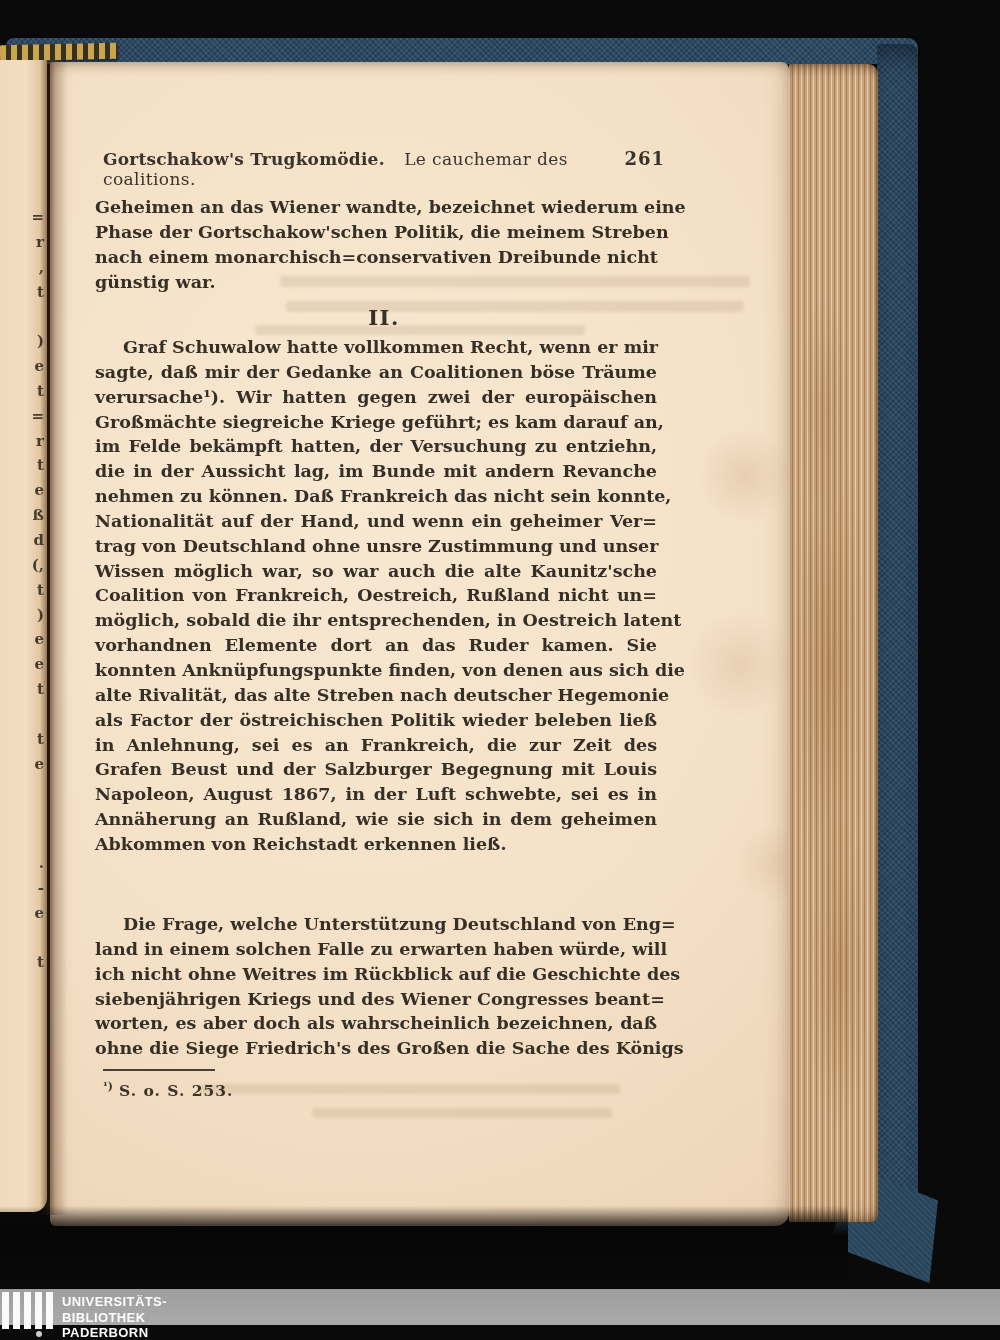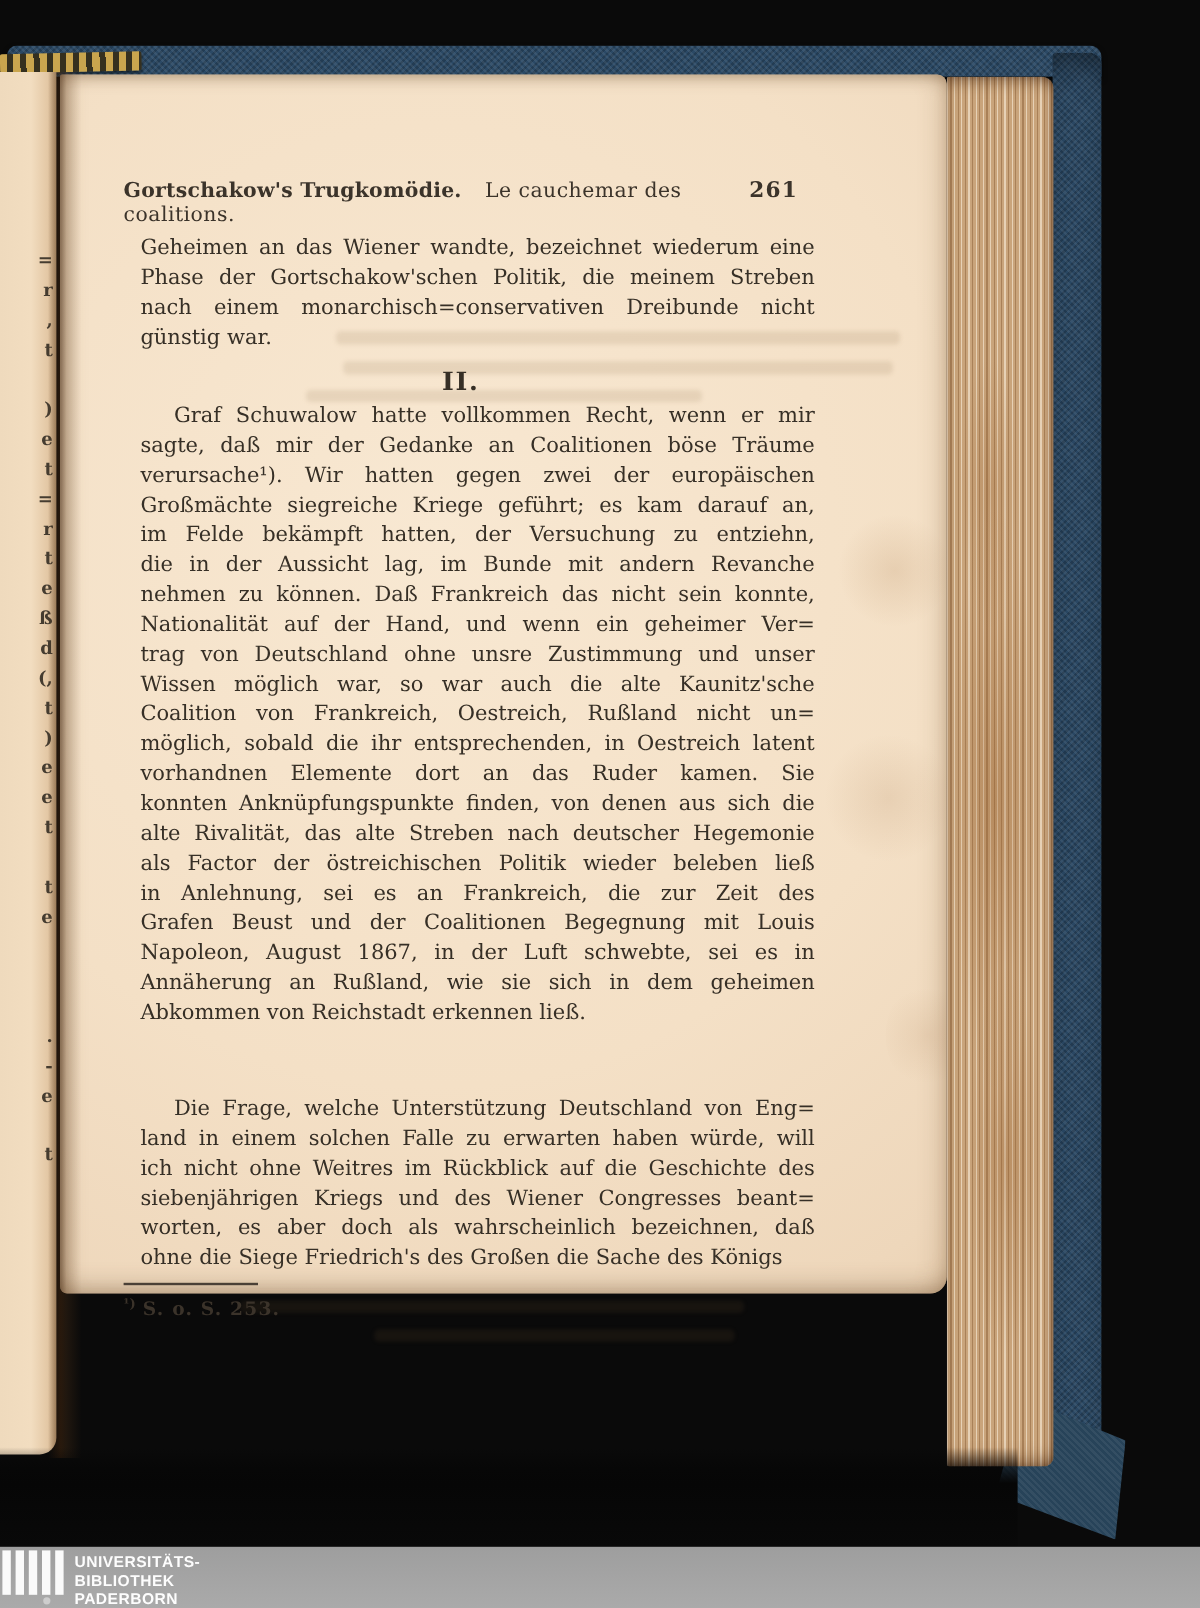--- a/index.html
+++ b/index.html
@@ -26,33 +26,33 @@
   
   .left-page{position:absolute;left:0;top:60px;width:47px;height:1152px;z-index:2;
     background:linear-gradient(90deg,#efdabd 0%,#f2ddc0 55%,#e3c7a4 85%,#c4a47d 100%);
     border-radius:0 0 14px 0;}
   .frag-col{position:absolute;top:145px;right:3px;width:40px;color:#453c30;
     font-size:15px;font-weight:700;}
   .frag{display:block;height:24.85px;line-height:24.85px;text-align:right;}
   .gutter{position:absolute;left:40px;top:60px;width:28px;height:1155px;z-index:4;pointer-events:none;
     background:linear-gradient(90deg,rgba(0,0,0,0) 0%,rgba(70,40,15,.5) 38%,rgba(95,60,28,.26) 55%,rgba(0,0,0,0) 100%);}
   
-  .main-page{position:absolute;left:50px;top:62px;width:739px;height:1016px;z-index:3;
+  .main-page{position:absolute;left:50px;top:62px;width:739px;height:1164px;z-index:3;
     background:radial-gradient(120% 90% at 42% 38%,#f8e8d2 0%,#f4e0c6 50%,#eed7bb 78%,#e4c9a7 100%);
     border-radius:2px 8px 14px 6px;
     box-shadow:inset 0 10px 14px -10px rgba(90,60,30,.5),
                inset -14px 0 22px -12px rgba(120,80,40,.32),
                inset 16px 0 24px -18px rgba(100,70,40,.45),
                inset 0 -16px 22px -14px rgba(90,60,30,.42);}
   .page-header{position:absolute;left:53px;top:86px;width:562px;display:flex;
     justify-content:space-between;align-items:baseline;color:#3b332a;font-size:17px;}
   .ph-title .t1{font-weight:700;letter-spacing:.2px;}
   .ph-title .t2{font-weight:400;margin-left:14px;letter-spacing:.4px;}
   .ph-num{font-weight:600;font-size:18px;letter-spacing:1px;}
-  .para{position:absolute;left:67px;width:562px;color:#362f26;font-size:17.5px;font-weight:400;}
+  .para{position:absolute;left:45px;width:562px;color:#362f26;font-size:17.5px;font-weight:700;}
   .tline{height:24.85px;line-height:24.85px;text-align:justify;text-align-last:justify;white-space:nowrap;}
   .tline.tlast{text-align-last:left;}
   .indent .tline:first-child{padding-left:28px;}
   .p1{top:133px;}
   .sec-head{position:absolute;left:53px;top:243px;width:562px;text-align:center;color:#362f26;
     font-size:21px;font-weight:700;letter-spacing:1.5px;}
   .p2{top:273px;}
   .p3{top:850px;}
   .fn-rule{position:absolute;left:53px;top:1007px;width:112px;height:2px;background:#4a4036;}
   .footnote{position:absolute;left:53px;top:1018px;width:562px;color:#3b332a;
@@ -77,21 +77,21 @@
       radial-gradient(50% 20% at 55% 78%,rgba(150,95,45,.3),rgba(150,95,45,0) 70%),
       radial-gradient(40% 14% at 40% 30%,rgba(150,95,45,.22),rgba(150,95,45,0) 70%),
       repeating-linear-gradient(90deg,rgba(255,246,230,.55) 0 1px,rgba(0,0,0,0) 1px 3px,rgba(120,75,35,.4) 3px 4px,rgba(0,0,0,0) 4px 6px);
     border-radius:2px 10px 8px 2px;
     box-shadow:inset 0 10px 12px -7px rgba(60,30,10,.55),
                inset 0 -12px 14px -8px rgba(60,30,10,.55),
                inset -4px 0 6px -3px rgba(50,25,8,.45);}
   
   .bottom-shadow{position:absolute;left:0;top:1206px;width:848px;height:84px;z-index:5;
     background:linear-gradient(180deg,rgba(5,5,5,0) 0px,rgba(5,5,5,.55) 16px,#060606 30px,#090909 100%);}
-  .wm-band{position:absolute;left:0;top:1289px;width:1000px;height:51px;z-index:6;
+  .wm-band{position:absolute;left:0;top:1289px;width:1000px;height:36px;z-index:6;
     background:linear-gradient(180deg,#9e9e9e,#aaaaaa);}
   .wm-logo{position:absolute;left:2px;top:3px;display:flex;gap:4px;}
   .wm-bar{width:7px;height:37px;background:#fafafa;}
   .wm-dot{position:absolute;left:36px;top:42px;width:6px;height:6px;border-radius:50%;background:#cdcdcd;}
   .wm-text{position:absolute;left:62px;top:5px;color:#fdfdfd;
     font-family:"Liberation Sans", sans-serif;font-weight:700;font-size:13px;letter-spacing:.4px;}
   .wm-line{display:block;height:15.5px;line-height:15.5px;}
 </style>
 </head>
 <body>
@@ -177,21 +177,21 @@
         <div class="tline">Nationalität auf der Hand, und wenn ein geheimer Ver=</div>
         <div class="tline">trag von Deutschland ohne unsre Zustimmung und unser</div>
         <div class="tline">Wissen möglich war, so war auch die alte Kaunitz'sche</div>
         <div class="tline">Coalition von Frankreich, Oestreich, Rußland nicht un=</div>
         <div class="tline">möglich, sobald die ihr entsprechenden, in Oestreich latent</div>
         <div class="tline">vorhandnen Elemente dort an das Ruder kamen. Sie</div>
         <div class="tline">konnten Anknüpfungspunkte finden, von denen aus sich die</div>
         <div class="tline">alte Rivalität, das alte Streben nach deutscher Hegemonie</div>
         <div class="tline">als Factor der östreichischen Politik wieder beleben ließ</div>
         <div class="tline">in Anlehnung, sei es an Frankreich, die zur Zeit des</div>
-        <div class="tline">Grafen Beust und der Coalitionen Begegnung mit Louis</div>
+        <div class="tline">Grafen Beust und der Salzburger Begegnung mit Louis</div>
         <div class="tline">Napoleon, August 1867, in der Luft schwebte, sei es in</div>
         <div class="tline">Annäherung an Rußland, wie sie sich in dem geheimen</div>
         <div class="tline tlast">Abkommen von Reichstadt erkennen ließ.</div>
       </div>
 
     <div class="para p3 indent">
         <div class="tline">Die Frage, welche Unterstützung Deutschland von Eng=</div>
         <div class="tline">land in einem solchen Falle zu erwarten haben würde, will</div>
         <div class="tline">ich nicht ohne Weitres im Rückblick auf die Geschichte des</div>
         <div class="tline">siebenjährigen Kriegs und des Wiener Congresses beant=</div>

